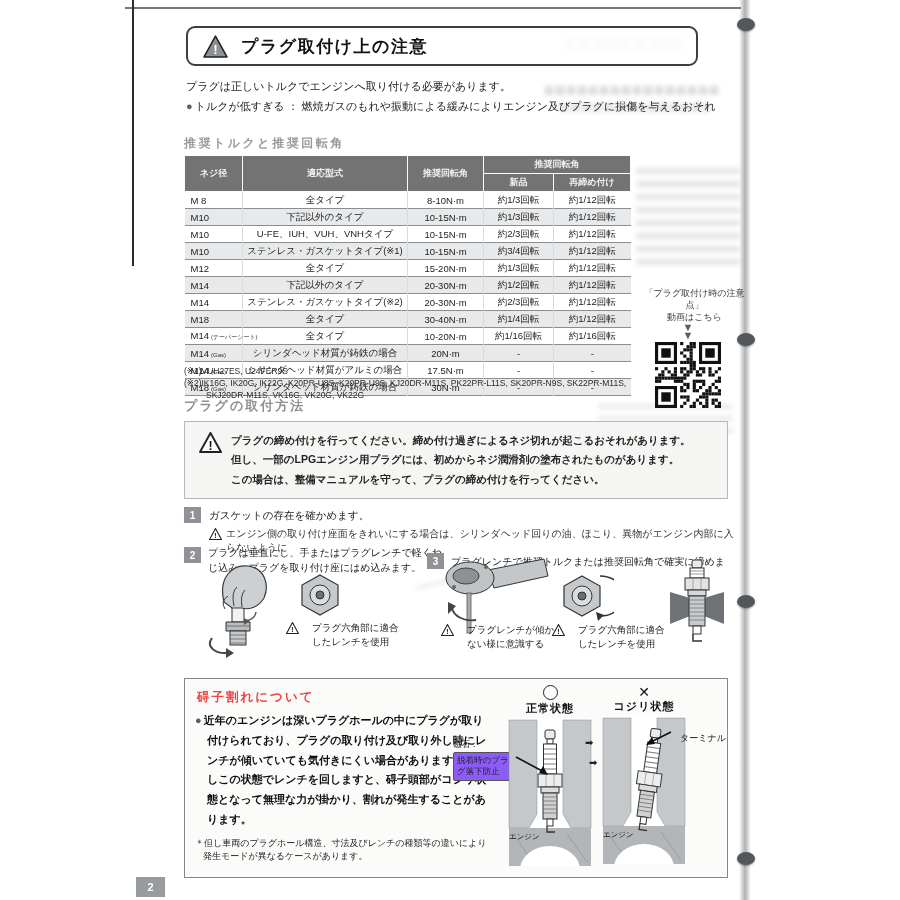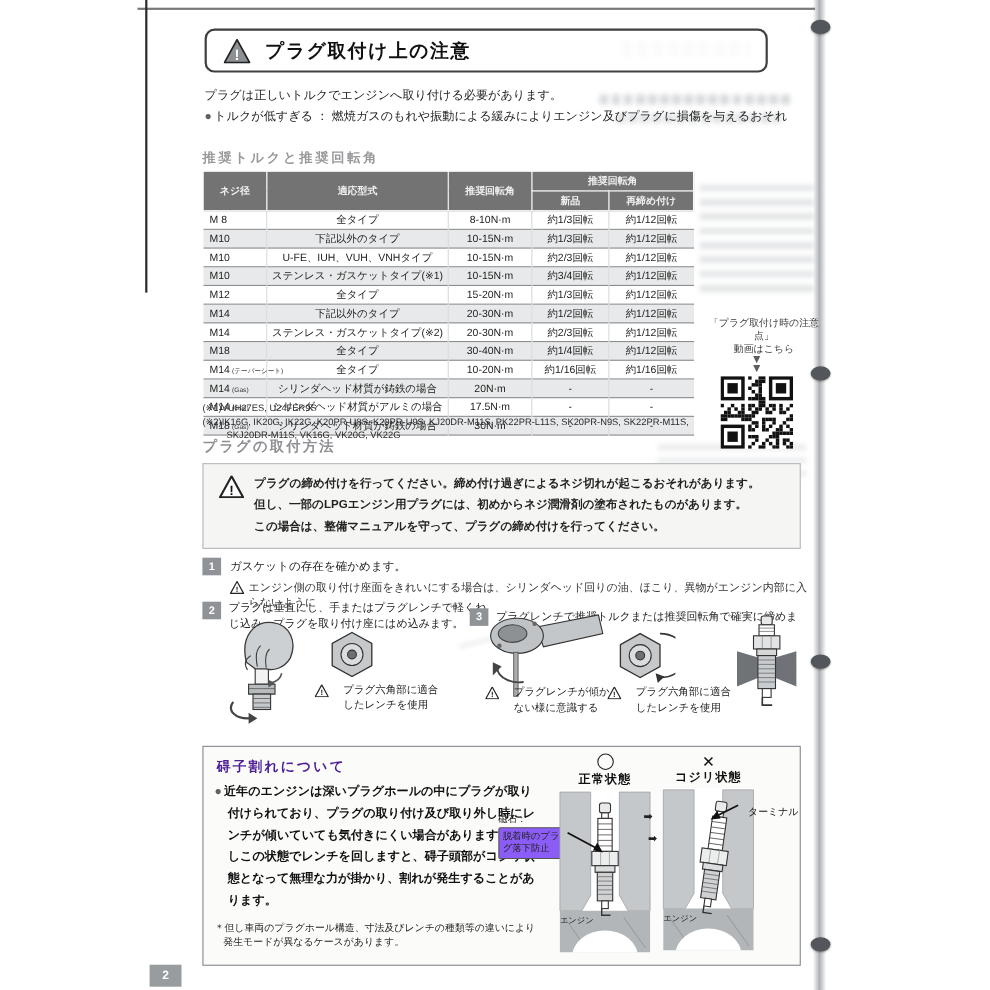--- a/index.html
+++ b/index.html
@@ -55,21 +55,21 @@
   #warning-box .wline{font-size:10.5px;font-weight:bold;color:#222;line-height:1.85;}
 
   .step-badge{position:absolute;width:17px;height:16px;background:#8f9397;color:#fff;font-size:10px;font-weight:bold;
       display:flex;align-items:center;justify-content:center;}
   .step-text{position:absolute;font-size:10.5px;color:#222;line-height:1.45;}
   .step-note{position:absolute;display:flex;gap:4px;font-size:10px;color:#333;}
   .ill-caption{position:absolute;display:flex;gap:13px;font-size:9.5px;line-height:1.45;color:#1c1c1c;}
 
   
   #insulator-box{left:184px;top:678px;width:544px;height:200px;border:1.5px solid #85888b;background:#fbfbfa;box-sizing:border-box;}
-  #ins-title{left:12px;top:10px;font-size:12.5px;font-weight:bold;color:#4c1d95;letter-spacing:2px;}
+  #ins-title{left:12px;top:10px;font-size:12.5px;font-weight:bold;color:#ef4444;letter-spacing:2px;}
   #ins-body{left:10px;top:32px;width:282px;font-size:11px;font-weight:bold;color:#0f0f0f;line-height:1.8;
       padding-left:12px;text-indent:-12px;}
   #ins-footnote{left:10px;top:158px;width:292px;font-size:9px;color:#222;line-height:1.45;padding-left:8px;text-indent:-8px;}
 
   .diag{position:absolute;width:86px;text-align:center;}
   .diag-mark-circle{width:13px;height:13px;border:1.5px solid #222;border-radius:50%;margin:0 auto 1px;}
   .diag-mark-x{font-size:14px;font-weight:bold;color:#111;line-height:14px;}
   .diag-label{font-size:11px;font-weight:bold;letter-spacing:1px;color:#111;}
   .diag-art{position:relative;width:86px;height:148px;margin-top:2px;}
   .engine-label{position:absolute;left:2px;top:114px;font-size:7.5px;color:#1a1a1a;}

